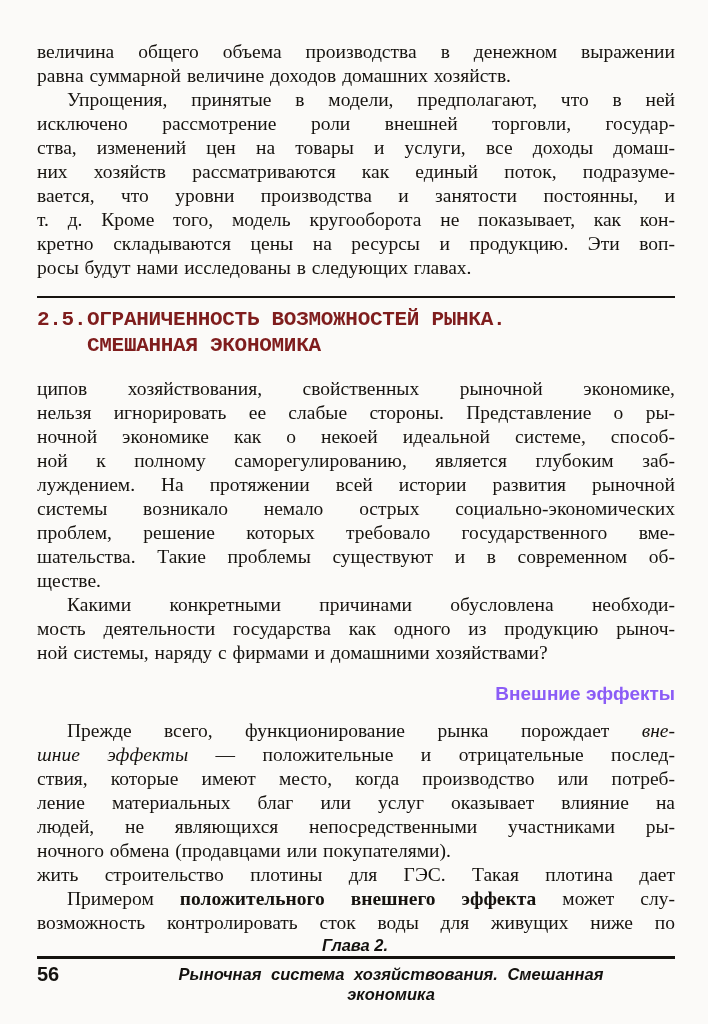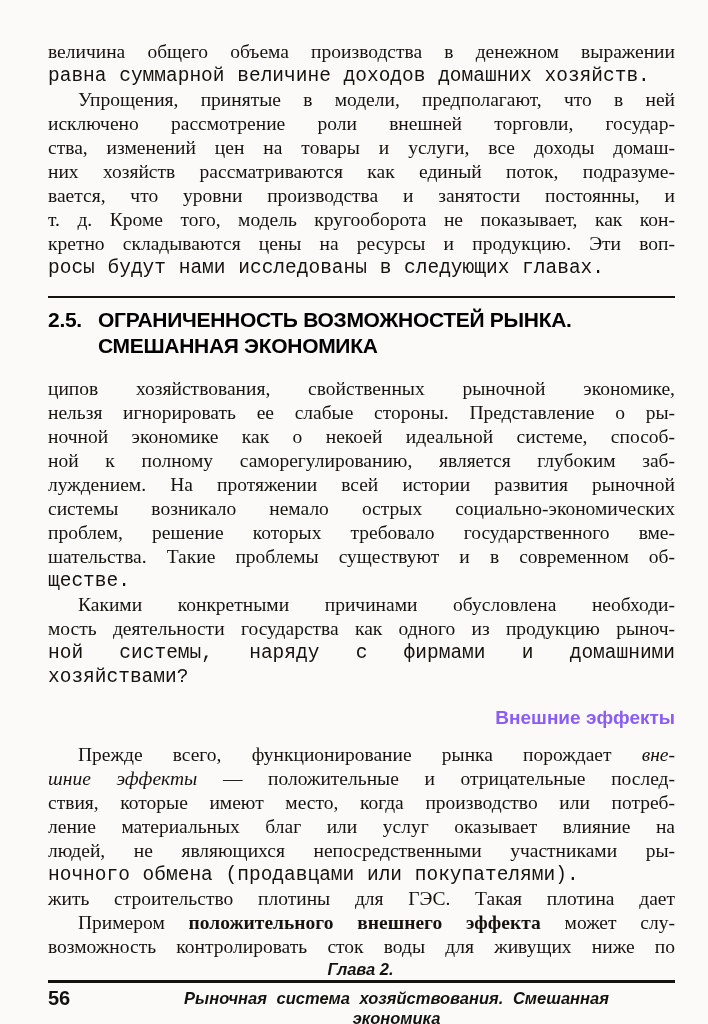--- a/index.html
+++ b/index.html
@@ -8,55 +8,55 @@
     width: 708px;
     height: 1024px;
     overflow: hidden;
     background: #fbfaf8;
   }
   .page {
     position: relative;
     width: 708px;
     height: 1024px;
     box-sizing: border-box;
-    padding: 40px 33px 0 48px;
+    padding: 40px 33px 0 37px;
     font-family: "Liberation Serif", "DejaVu Serif", serif;
     color: #16130f;
     -webkit-font-smoothing: antialiased;
   }
   
   .para { margin: 0; }
   .line {
     font-size: 19.5px;
     line-height: 24px;
     text-align: justify;
     text-align-last: justify;
     word-spacing: 1px;
     white-space: normal;
   }
-  .line.end { text-align-last: left; font-family: Liberation Mono, monospace; }
+  .line.end { text-align-last: left; }
   .line.indent { text-indent: 30px; }
   .it { font-style: italic; }
   .bd { font-weight: bold; }
 
   
   .heading-wrap {
     margin-top: 16px;
     border-top: 2px solid #161310;
     padding-top: 9px;
     margin-bottom: 18px;
   }
   .heading {
     display: flex;
-    font-family: Liberation Sans, sans-serif;
+    font-family: Liberation Mono, monospace;
     font-weight: bold;
     font-size: 21px;
     line-height: 26px;
     letter-spacing: -0.3px;
-    color: #000000;
+    color: #7f1d1d;
   }
   .h-num { width: 50px; flex: none; }
   .h-lines { flex: 1; }
 
   
   .subheading {
     margin-top: 17px;
     margin-bottom: 13px;
     text-align: right;
     font-family: "Liberation Sans", "DejaVu Sans", sans-serif;

